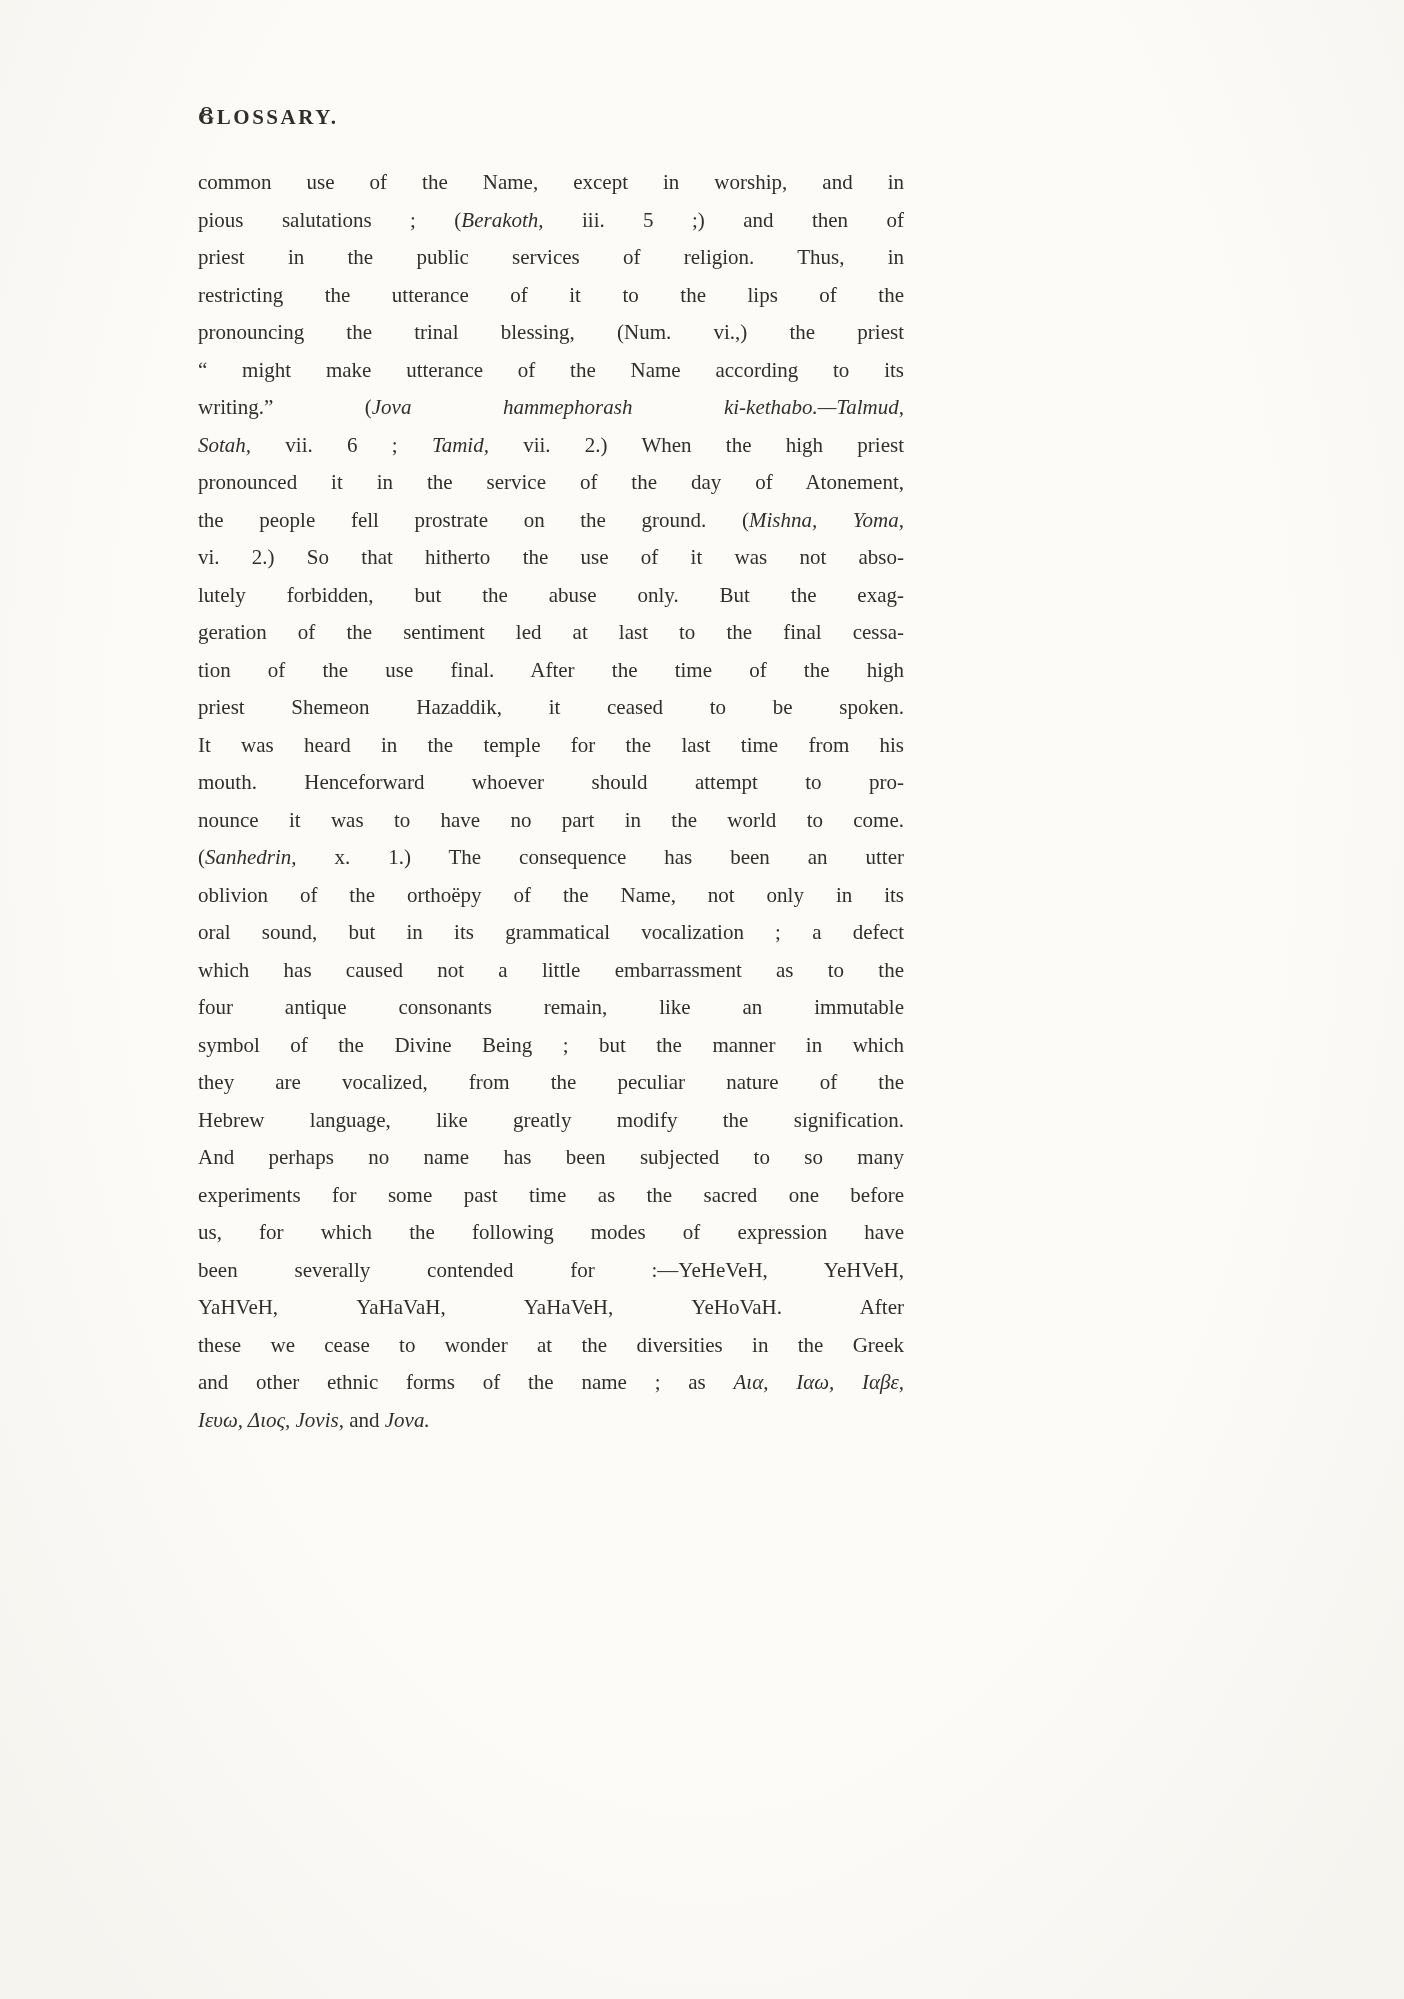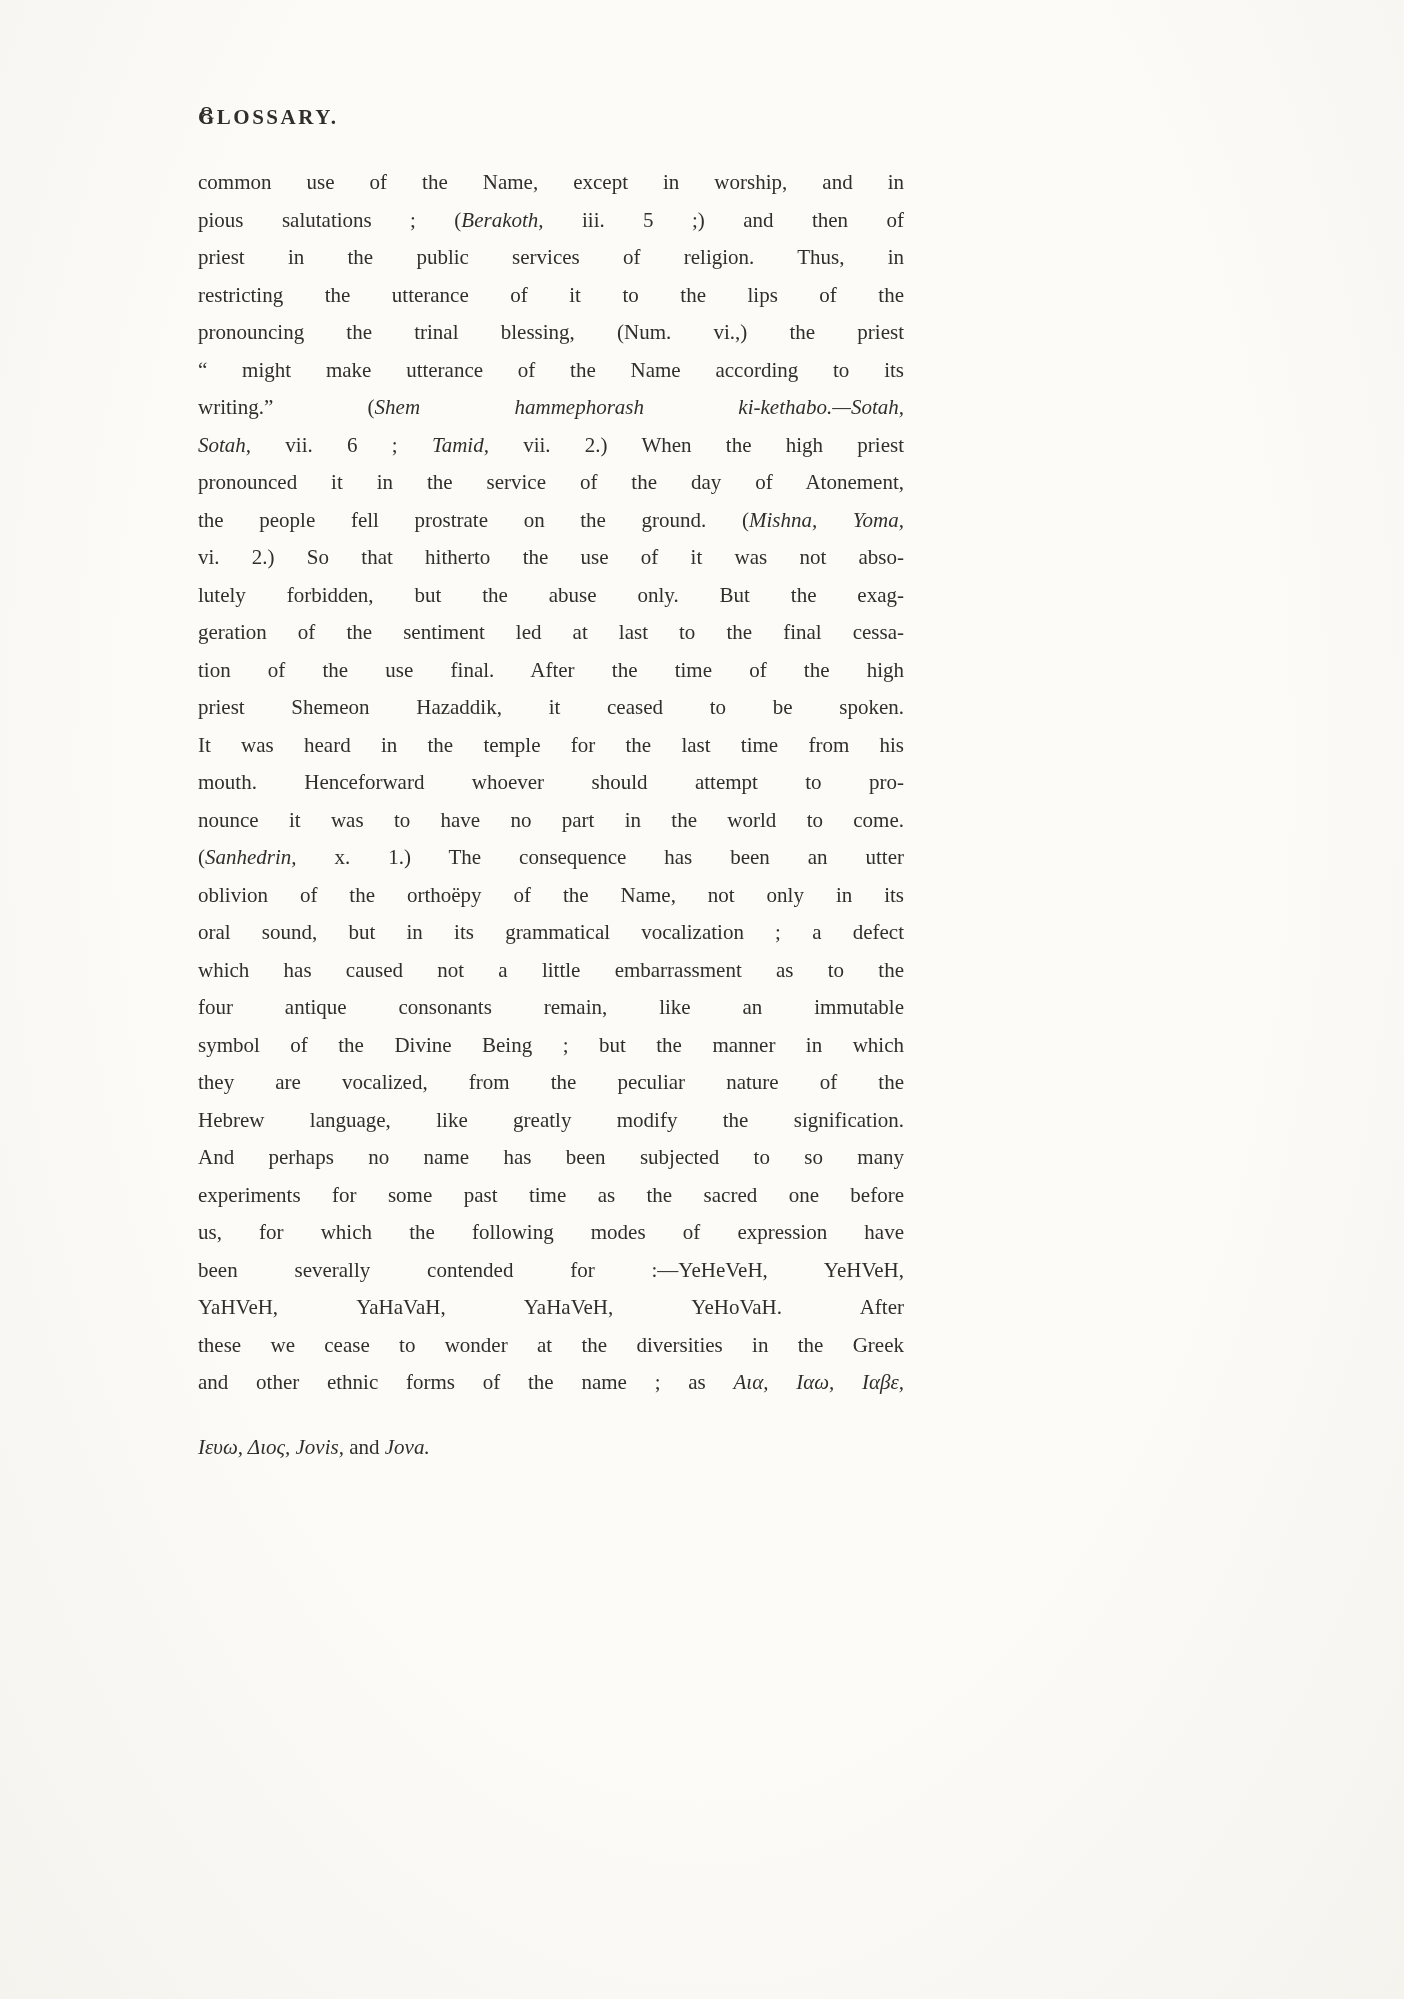--- a/index.html
+++ b/index.html
@@ -40,40 +40,39 @@
     margin-top: 28px;
     font-size: 21px;
     line-height: 37.5px;
   }
   .line {
     text-align: justify;
     text-align-last: justify;
   }
   .line.last {
     text-align-last: left;
-    margin-top: 27px;
   }
   .line i { font-style: italic; }
 </style>
 </head>
 <body>
 
 <div class="page-column">
   <div class="page-head">
     <span class="page-number">8</span>
     <span class="running-header">GLOSSARY.</span>
   </div>
   <div class="text-block" id="body-lines">
       <div class="line"><span>common use of the Name, except in worship, and in</span></div>
       <div class="line"><span>pious salutations ; (</span><i>Berakoth,</i><span> iii. 5 ;) and then of</span></div>
       <div class="line"><span>priest in the public services of religion. Thus, in</span></div>
       <div class="line"><span>restricting the utterance of it to the lips of the</span></div>
       <div class="line"><span>pronouncing the trinal blessing, (Num. vi.,) the priest</span></div>
       <div class="line"><span>“ might make utterance of the Name according to its</span></div>
-      <div class="line"><span>writing.” (</span><i>Shem hammephorash ki-kethabo.—Sotah,</i></div>
+      <div class="line"><span>writing.” (</span><i>Jova hammephorash ki-kethabo.—Talmud,</i></div>
       <div class="line"><i>Sotah,</i><span> vii. 6 ; </span><i>Tamid,</i><span> vii. 2.) When the high priest</span></div>
       <div class="line"><span>pronounced it in the service of the day of Atonement,</span></div>
       <div class="line"><span>the people fell prostrate on the ground. (</span><i>Mishna, Yoma,</i></div>
       <div class="line"><span>vi. 2.) So that hitherto the use of it was not abso-</span></div>
       <div class="line"><span>lutely forbidden, but the abuse only. But the exag-</span></div>
       <div class="line"><span>geration of the sentiment led at last to the final cessa-</span></div>
       <div class="line"><span>tion of the use final. After the time of the high</span></div>
       <div class="line"><span>priest Shemeon Hazaddik, it ceased to be spoken.</span></div>
       <div class="line"><span>It was heard in the temple for the last time from his</span></div>
       <div class="line"><span>mouth. Henceforward whoever should attempt to pro-</span></div>

